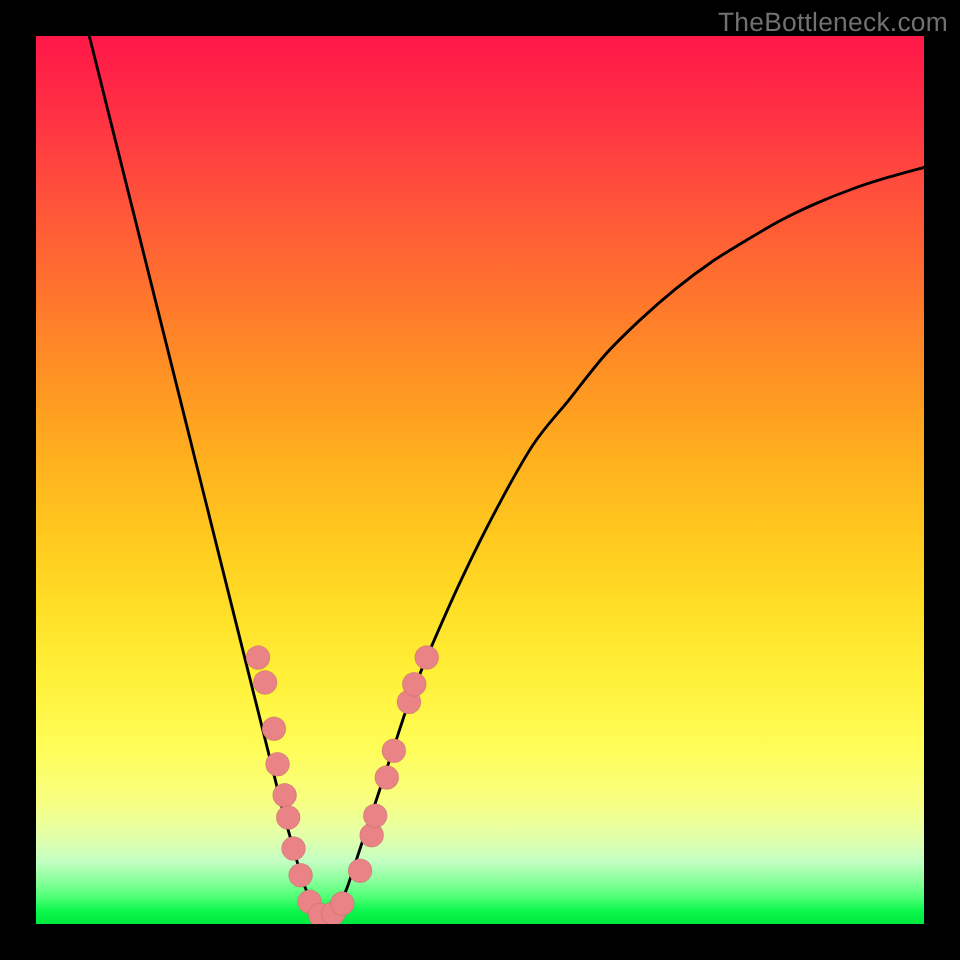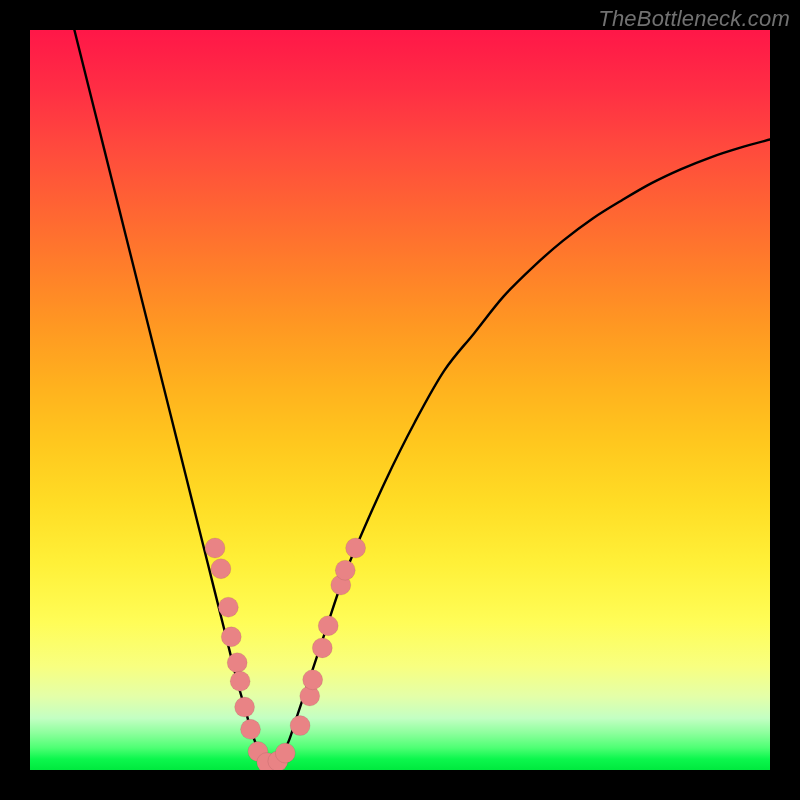--- a/index.html
+++ b/index.html
@@ -47,21 +47,20 @@
   }
   .watermark {
     position: absolute;
     top: 6px;
     right: 10px;
     color: #717171;
     font-size: 22px;
     font-weight: 500;
     letter-spacing: 0.2px;
     user-select: none;
-    font-style: italic;
   }
   svg.overlay {
     position: absolute;
     left: 0;
     top: 0;
     width: 740px;
     height: 740px;
   }
   .curve {
     fill: none;

